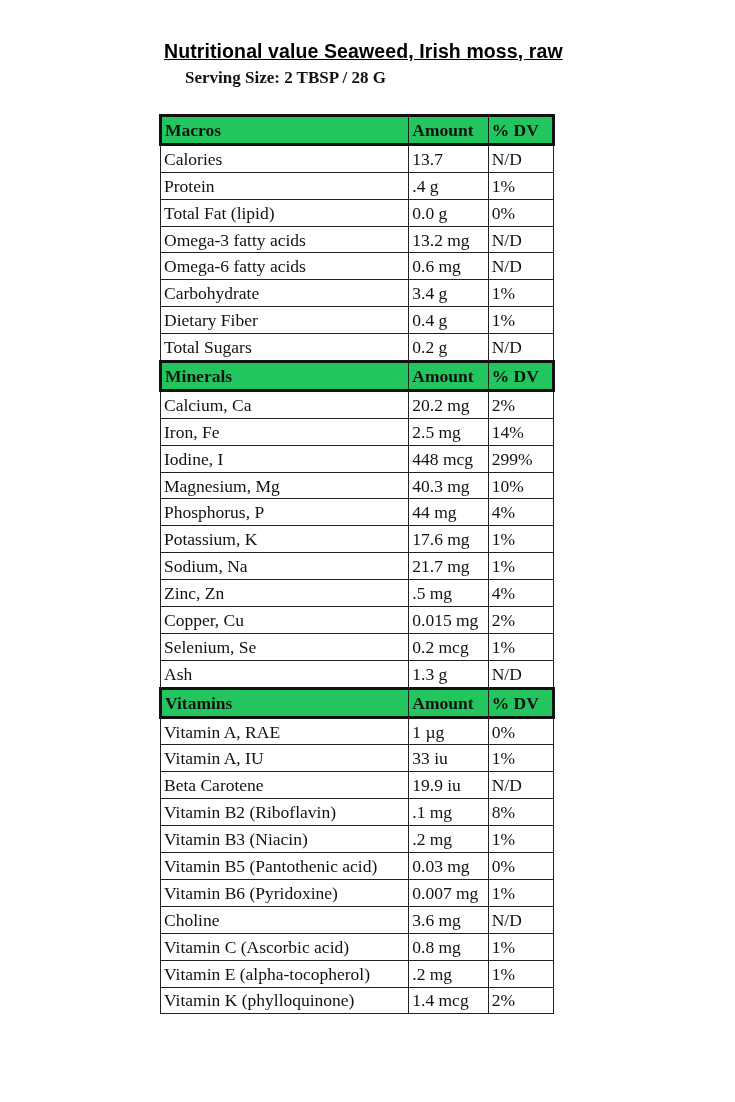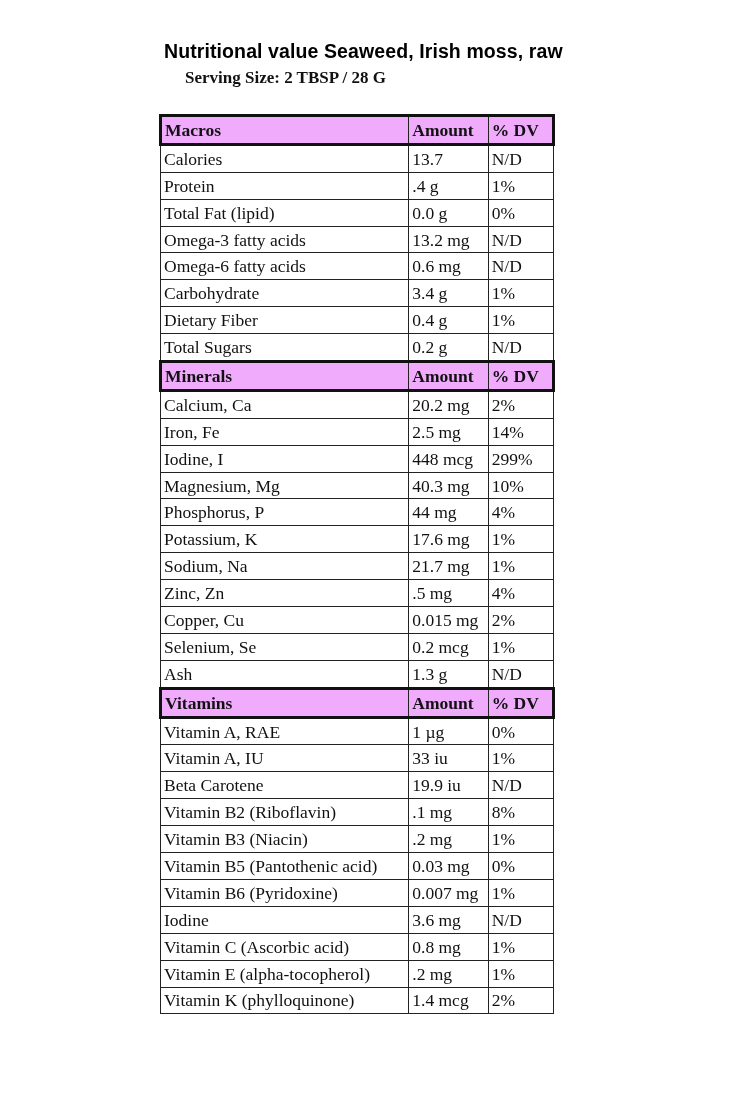--- a/index.html
+++ b/index.html
@@ -1,40 +1,40 @@
 <!DOCTYPE html>
 <html><head>
 <meta charset="utf-8">
 <style>
   html, body { margin: 0; padding: 0; background: #ffffff; }
   body { width: 735px; height: 1102px; position: relative; overflow: hidden; }
   .title {
     position: absolute; left: 164px; top: 40px;
     font-family: "Liberation Sans", sans-serif; font-weight: bold;
-    font-size: 19.5px; color: #000; white-space: nowrap; letter-spacing: 0.1px;
+    font-size: 19.5px; color: #000; white-space: nowrap; letter-spacing: 0.1px; text-decoration: underline;
   }
   .subtitle {
     position: absolute; left: 163px; top: 68px;
     font-family: "Liberation Serif", serif; font-weight: bold;
     font-size: 17px; color: #111; white-space: nowrap; margin-left: 22px;
   }
   table.nut {
     position: absolute; left: 159px; top: 114px;
     border-collapse: collapse; width: 396px;
     font-family: "Liberation Serif", serif; font-size: 17.5px; color: #111;
   }
   table.nut td {
     border: 1.3px solid #222; height: 25.9px; padding: 0 0 0 3px;
     line-height: 24px; white-space: nowrap; vertical-align: middle;
   }
   table.nut col.c1 { width: 250px; }
   table.nut col.c2 { width: 80px; }
   table.nut col.c3 { width: 66px; }
   tr.section td {
-    background: #f0abfc; font-weight: bold;
+    background: #22c55e; font-weight: bold;
     border-top: 3px solid #111; border-bottom: 3px solid #111;
   }
   tr.section td:first-child { border-left: 3px solid #111; }
   tr.section td:last-child { border-right: 3px solid #111; }
 </style>
 </head>
 <body>
 
 <div class="title">Nutritional value Seaweed, Irish moss, raw</div>
 <div class="subtitle">Serving Size: 2 TBSP / 28 G</div>
@@ -185,21 +185,21 @@
         <td>Vitamin B5 (Pantothenic acid)</td>
         <td>0.03 mg</td>
         <td>0%</td>
       </tr>
       <tr>
         <td>Vitamin B6 (Pyridoxine)</td>
         <td>0.007 mg</td>
         <td>1%</td>
       </tr>
       <tr>
-        <td>Iodine</td>
+        <td>Choline</td>
         <td>3.6 mg</td>
         <td>N/D</td>
       </tr>
       <tr>
         <td>Vitamin C (Ascorbic acid)</td>
         <td>0.8 mg</td>
         <td>1%</td>
       </tr>
       <tr>
         <td>Vitamin E (alpha-tocopherol)</td>

